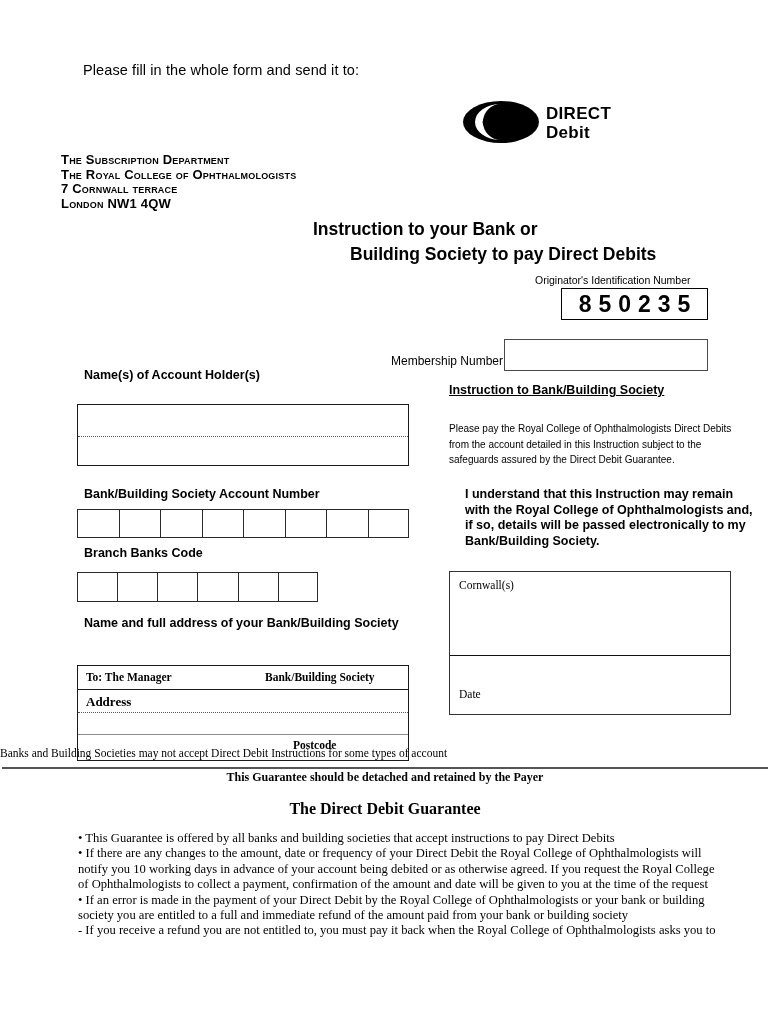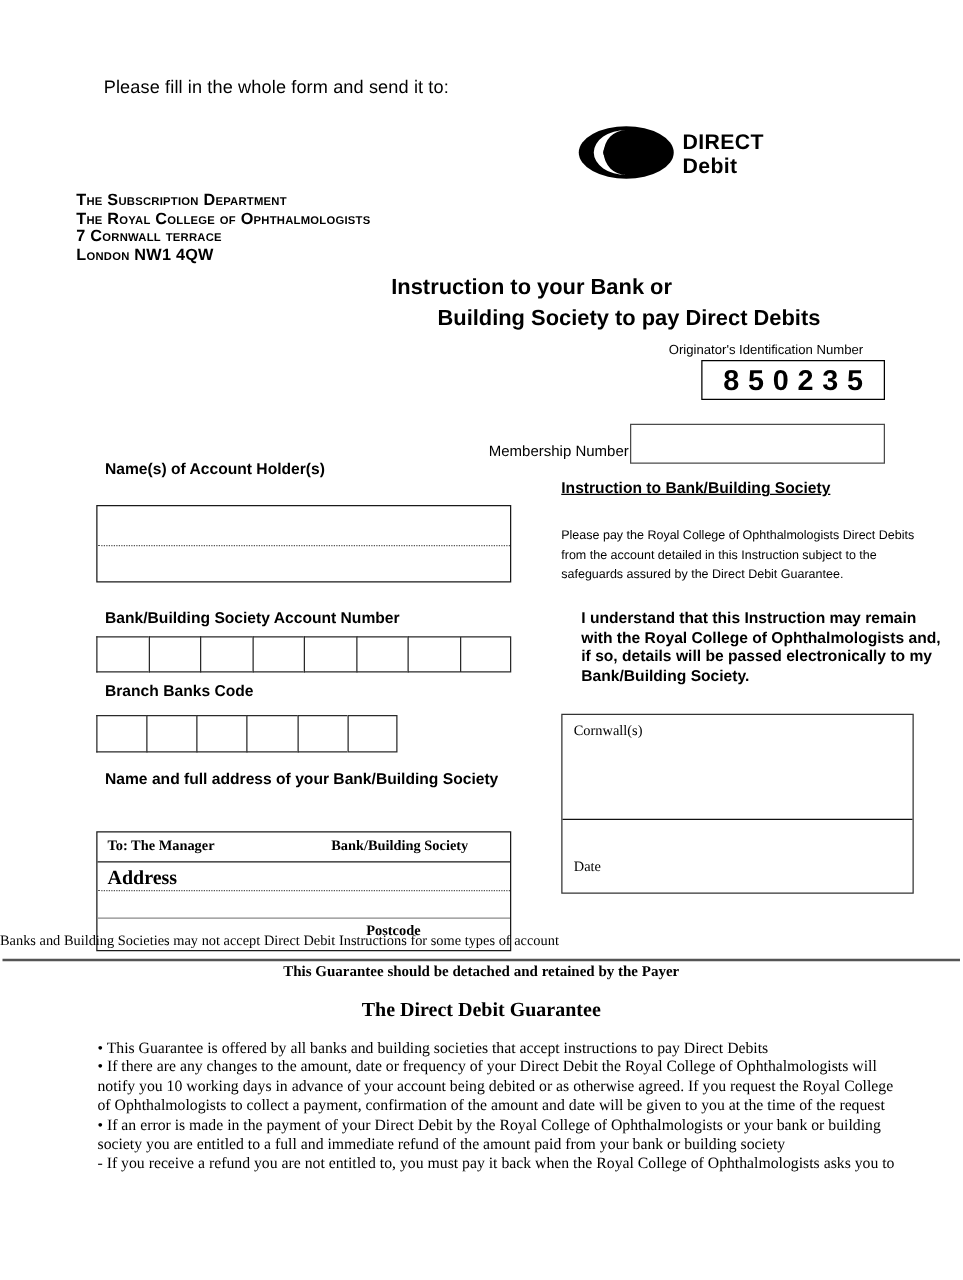--- a/index.html
+++ b/index.html
@@ -210,21 +210,21 @@
     position: absolute;
     left: 163px; top: 5px;
     font-size: 11.5px;
     font-weight: bold;
     white-space: nowrap;
     margin-left: 24px;
   }
   .bank-table .t-address {
     position: absolute;
     left: 8px; top: 4px;
-    font-size: 16px;
+    font-size: 13px;
     font-weight: bold;
   }
   .bank-table .t-postcode {
     position: absolute;
     left: 215px; top: 4px;
     font-size: 11.5px;
     font-weight: bold;
   }
 
   

